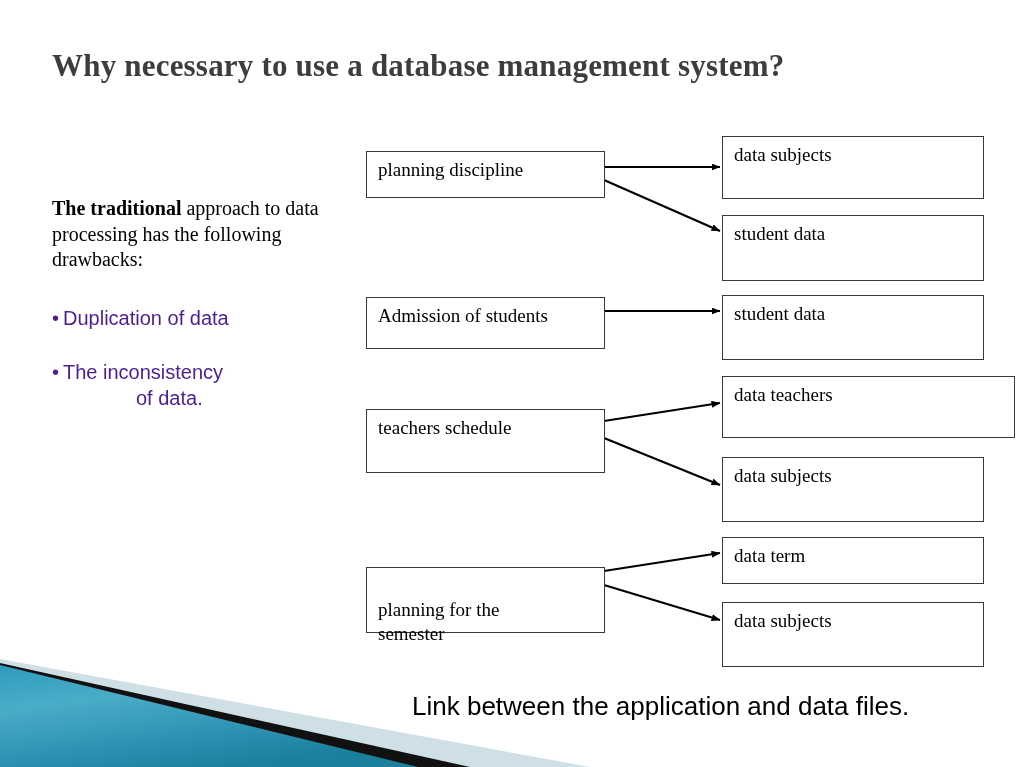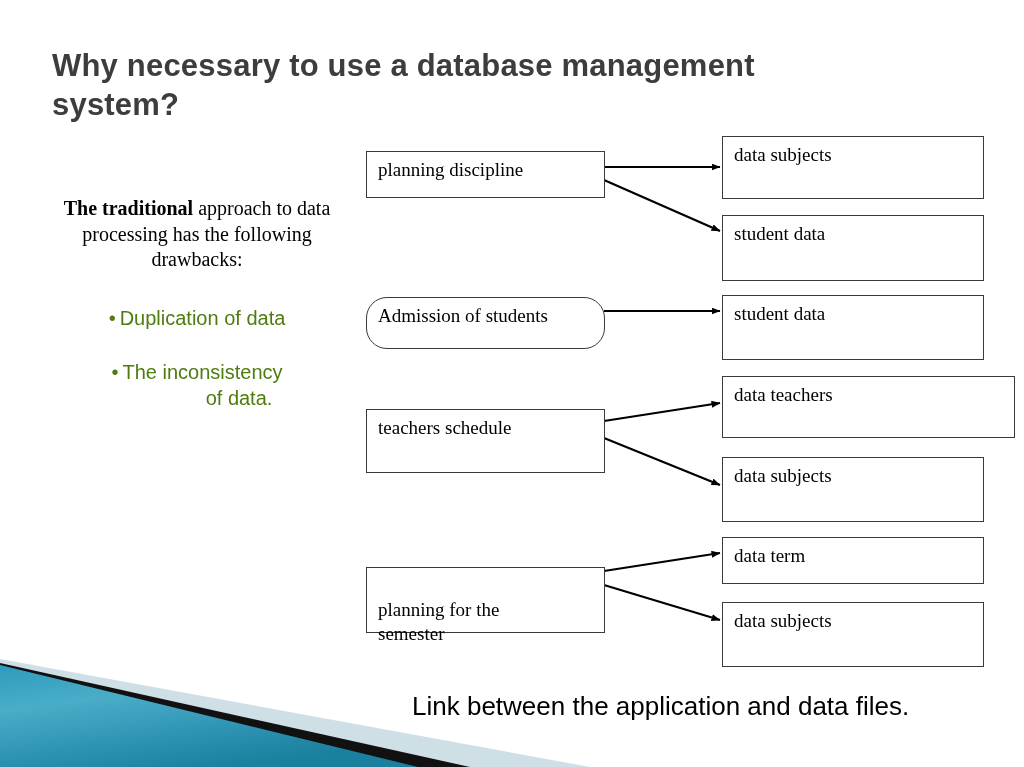--- a/index.html
+++ b/index.html
@@ -15,50 +15,49 @@
     overflow: hidden;
     font-family: "Liberation Serif", serif;
   }
 
   
   #slide-title {
     position: absolute;
     left: 52px;
     top: 46px;
     width: 830px;
-    font-family: Liberation Sans, sans-serif;
+    font-family: Liberation Serif, serif;
     font-weight: bold;
     font-size: 31px;
     line-height: 39px;
     color: #3d3d3d;
     letter-spacing: 0.2px;
   }
 
   
   #left-column {
     position: absolute;
     left: 52px;
     top: 196px;
     width: 290px;
-    text-align: center;
   }
   #intro-paragraph {
     font-family: "Liberation Serif", serif;
     font-size: 20px;
     line-height: 25.5px;
     color: #000000;
   }
   #intro-paragraph .lead {
     font-weight: bold;
   }
   .bullet-item {
     font-family: "Liberation Sans", sans-serif;
     font-size: 20px;
     line-height: 26px;
-    color: #4d7c0f;
+    color: #4c1d95;
     padding-left: 10px;
     text-indent: -10px;
   }
   #bullet-1 { margin-top: 32px; }
   #bullet-2 { margin-top: 28px; }
   .bullet-dot { letter-spacing: 4px; }
   .bullet-wrap {
     display: block;
     padding-left: 74px;
     text-indent: 0;
@@ -155,21 +154,21 @@
 
       <line x1="604" y1="571" x2="720" y2="553" stroke="#000000" stroke-width="2.2" marker-end="url(#arrowhead)"></line>
 
       <line x1="604" y1="585" x2="720" y2="620" stroke="#000000" stroke-width="2.2" marker-end="url(#arrowhead)"></line>
     </svg>
 
     <div class="node-box" style="left:366px; top:151px; width:239px; height:47px;">
       <span>planning discipline</span>
     </div>
 
-    <div class="node-box" style="left:366px; top:297px; width:239px; height:52px;border-radius:21px;">
+    <div class="node-box" style="left:366px; top:297px; width:239px; height:52px;">
       <span>Admission of students</span>
     </div>
 
     <div class="node-box" style="left:366px; top:409px; width:239px; height:64px;">
       <span>teachers schedule</span>
     </div>
 
     <div class="node-box" style="left:366px; top:567px; width:239px; height:66px; white-space:pre-line;">
       <span>planning for the
 semester</span>

